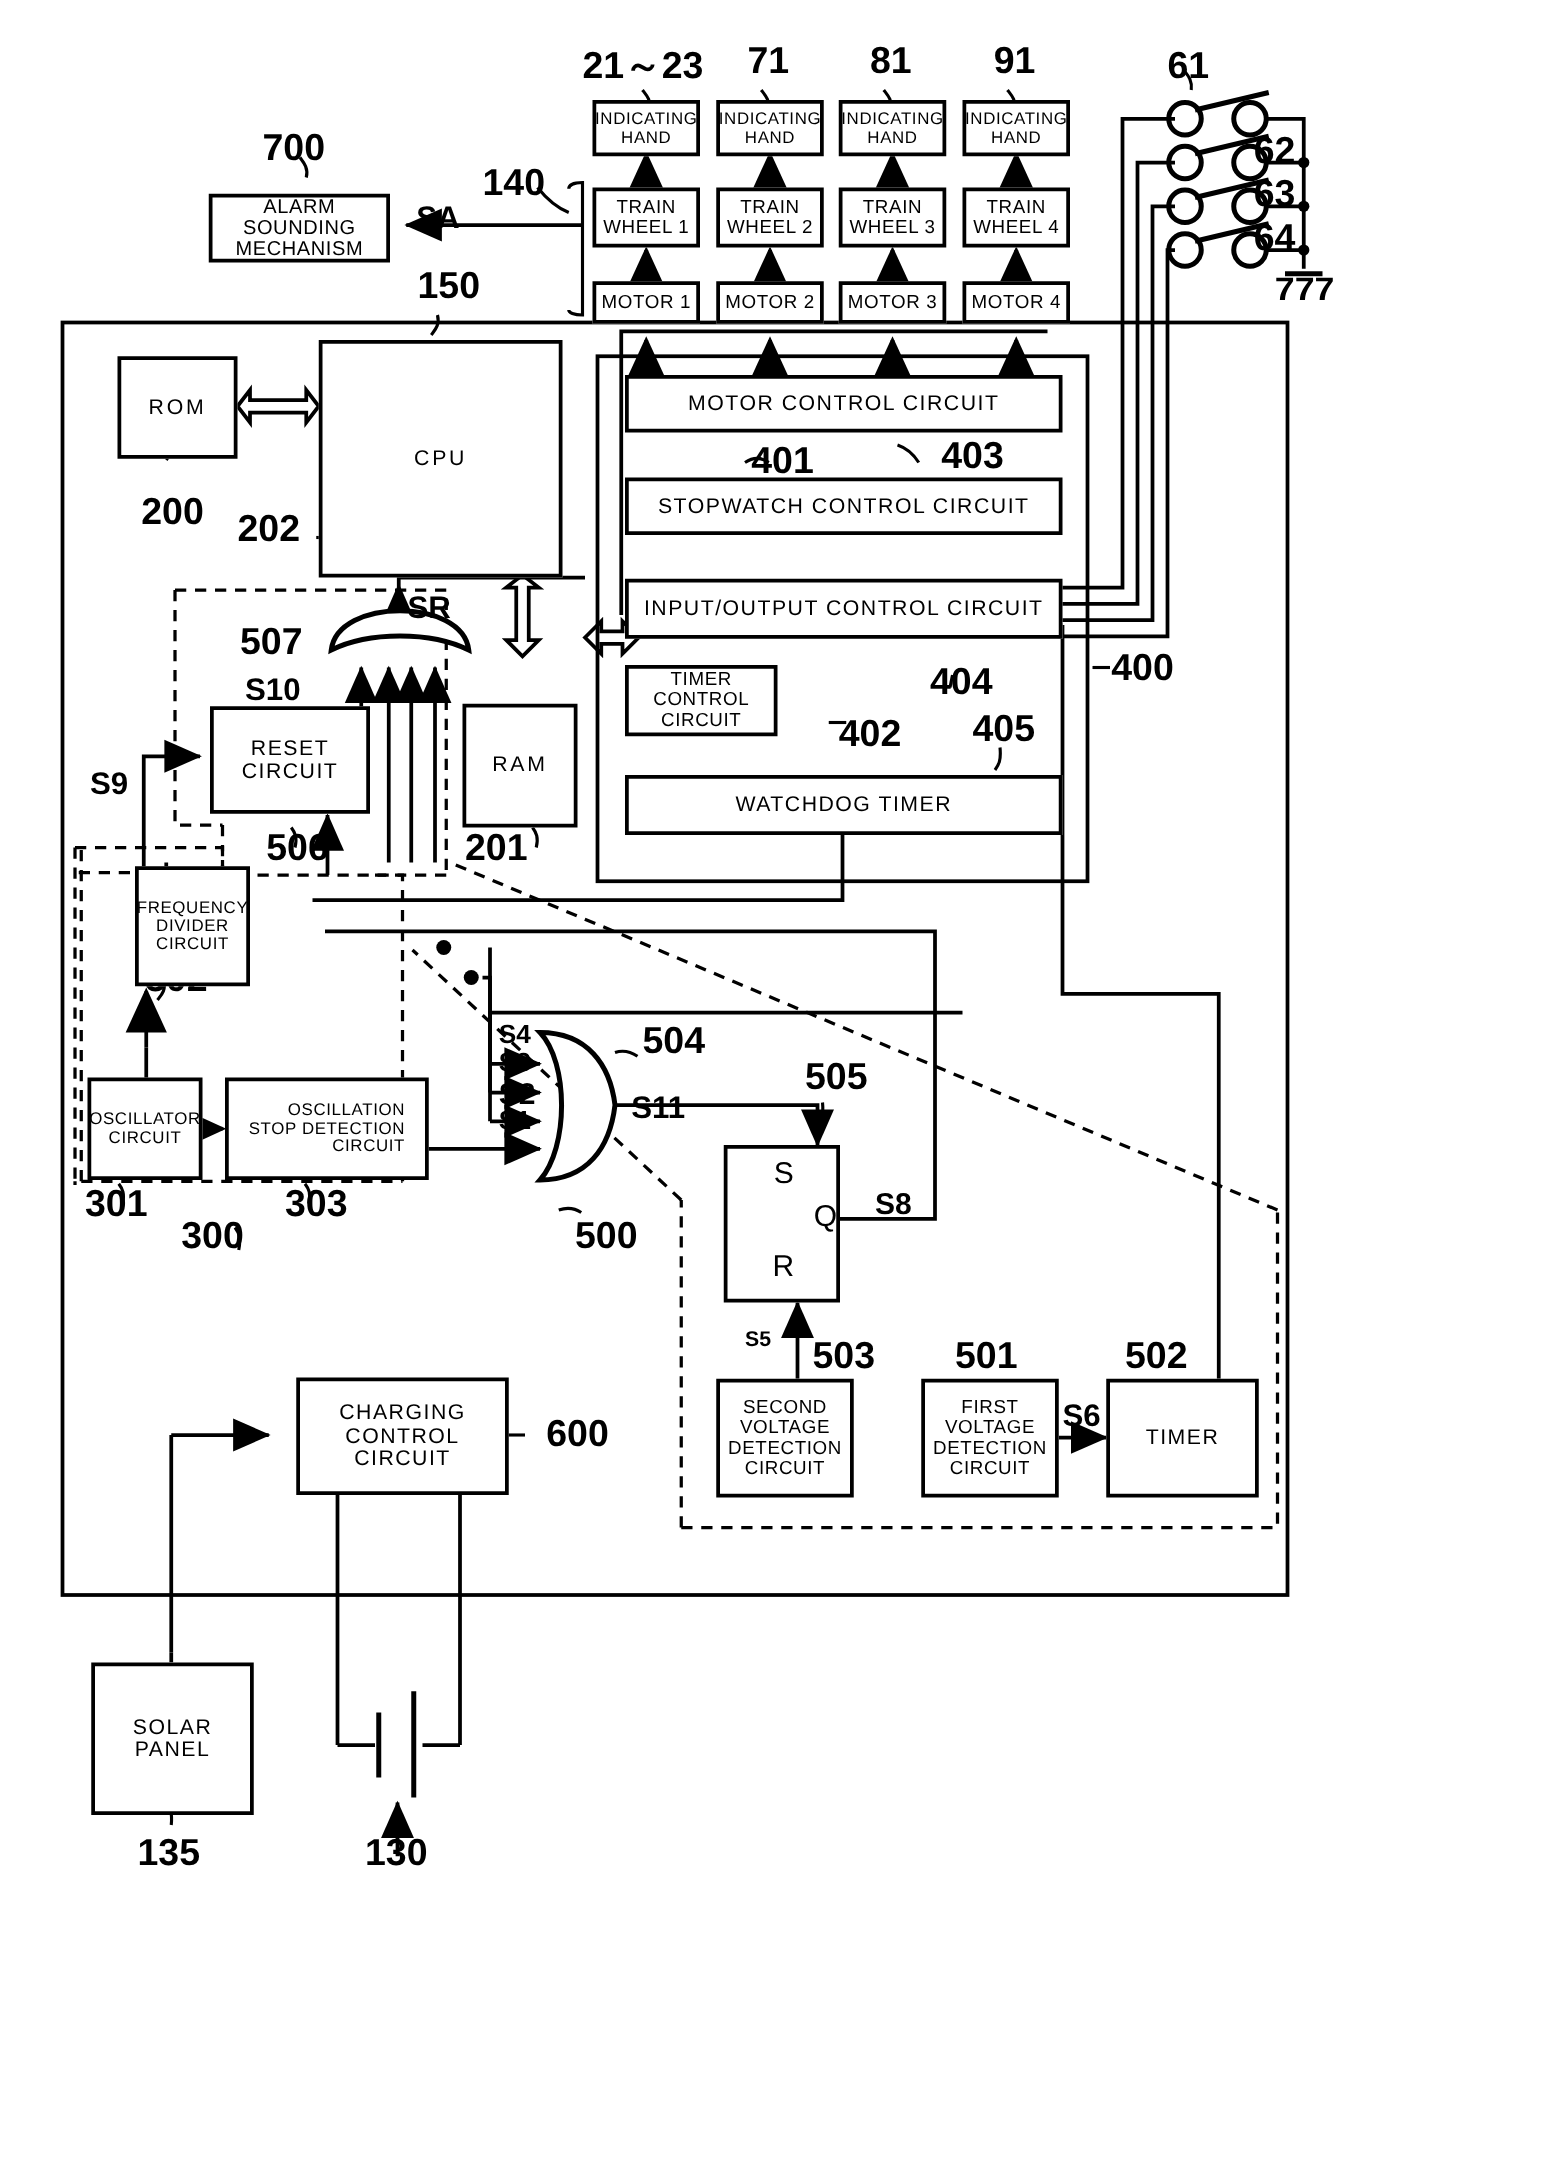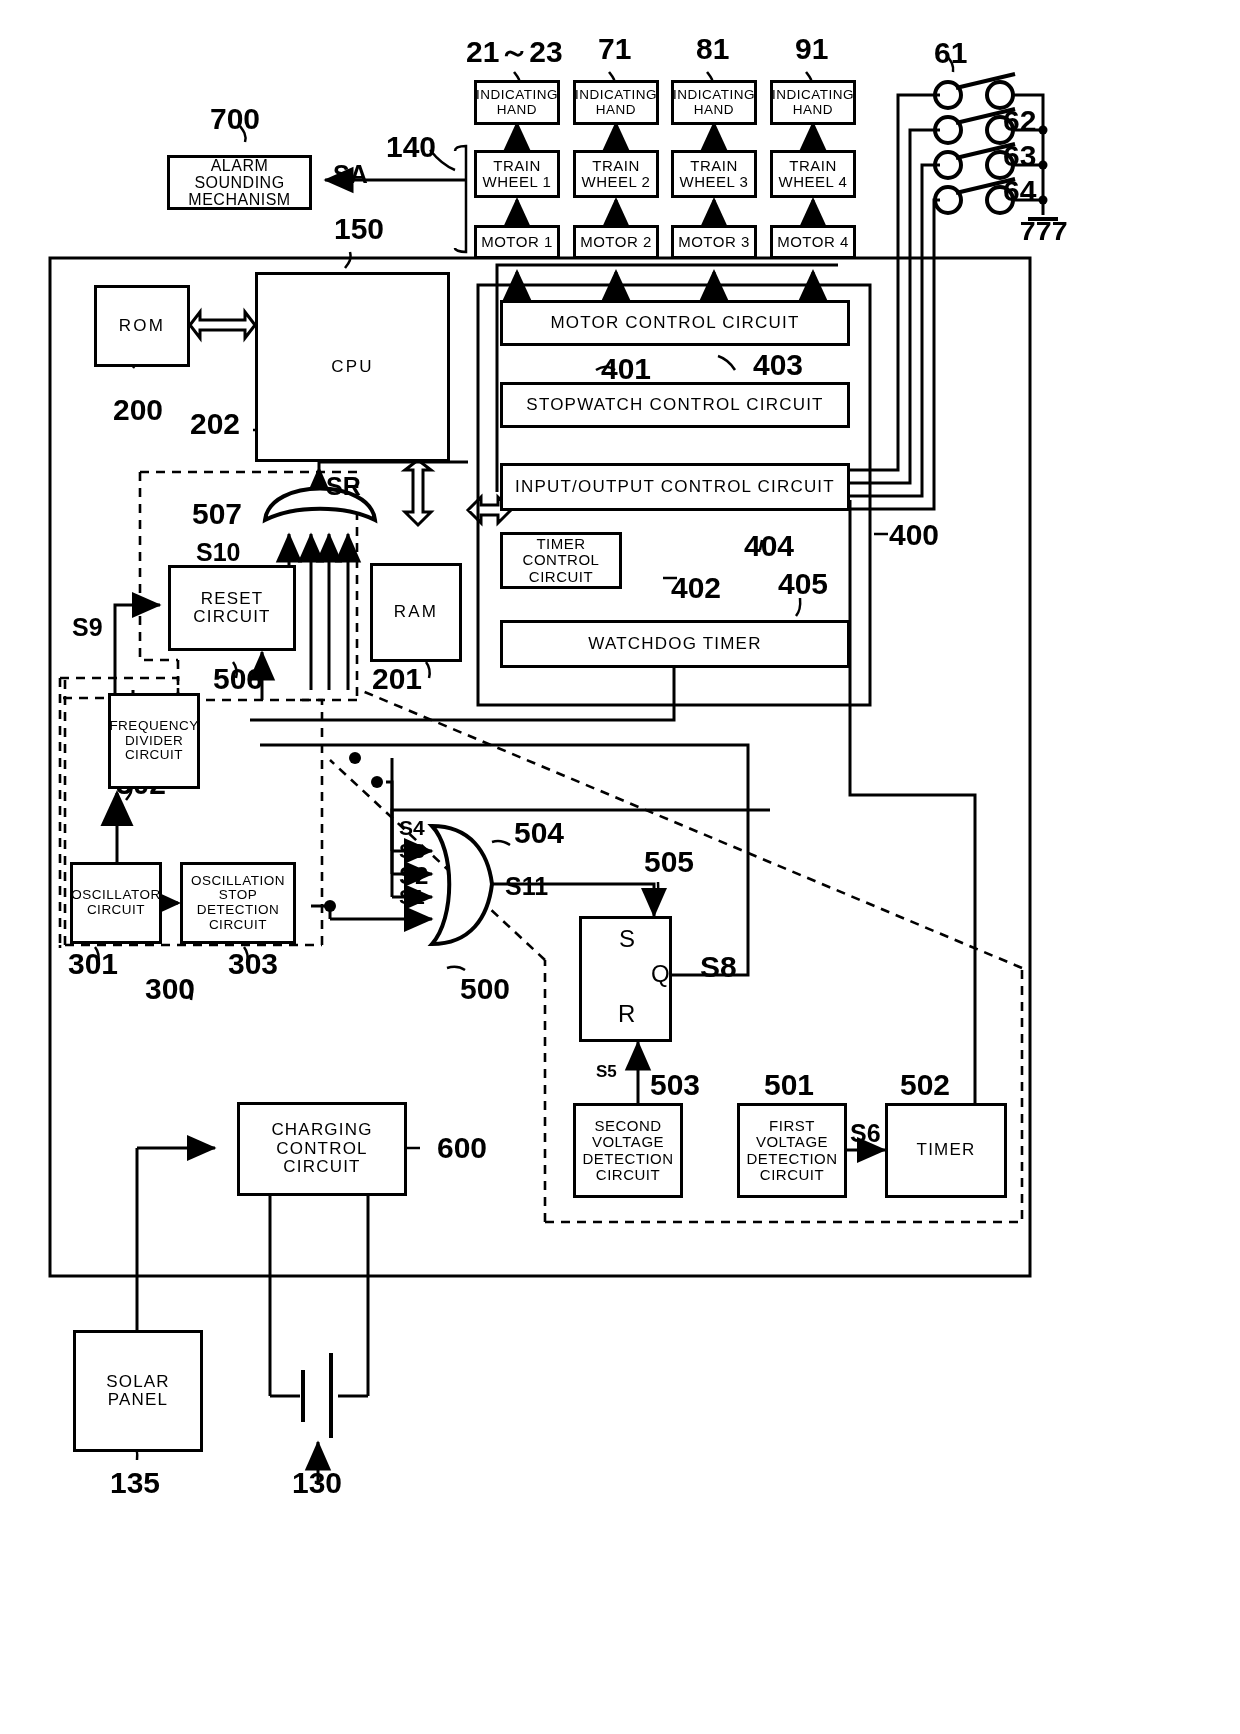--- a/index.html
+++ b/index.html
@@ -270,21 +270,21 @@
 
 <div class="lbl sig" style="left:333px;top:160px;font-size:25px;">SA</div>
 <div class="lbl sig" style="left:326px;top:472px;font-size:25px;">SR</div>
 <div class="lbl sig" style="left:196px;top:538px;font-size:25px;">S10</div>
 <div class="lbl sig" style="left:72px;top:613px;font-size:25px;">S9</div>
 <div class="lbl sig" style="left:399px;top:816px;font-size:21px;">S4</div>
 <div class="lbl sig" style="left:399px;top:839px;font-size:21px;">S3</div>
 <div class="lbl sig" style="left:399px;top:862px;font-size:24px;">S2</div>
 <div class="lbl sig" style="left:399px;top:885px;font-size:21px;">S1</div>
 <div class="lbl sig" style="left:505px;top:872px;font-size:25px;">S11</div>
-<div class="lbl sig" style="left:700px;top:950px;font-size:30px;">S8</div>
+<div class="lbl sig" style="left:700px;top:950px;font-size:24px;">S8</div>
 <div class="lbl sig" style="left:596px;top:1062px;font-size:17px;">S5</div>
 <div class="lbl sig" style="left:850px;top:1119px;font-size:25px;">S6</div>
 
 <div class="bx t13" style="left:474px;top:80px;width:86px;height:45px;">
   <span style="white-space:pre-line">INDICATING
 HAND</span>
 </div>
 <div class="bx t13" style="left:573px;top:80px;width:86px;height:45px;">
   <span style="white-space:pre-line">INDICATING
 HAND</span>
@@ -350,21 +350,21 @@
 
 <div class="bx t13" style="left:70px;top:693px;width:92px;height:96px;margin-left:38px;">
   <span style="white-space:pre-line">FREQUENCY
 DIVIDER
 CIRCUIT</span>
 </div>
 <div class="bx t13" style="left:70px;top:862px;width:92px;height:82px;">
   <span style="white-space:pre-line">OSCILLATOR
 CIRCUIT</span>
 </div>
-<div class="bx t13" style="left:180px;top:862px;width:116px;height:82px;">
+<div class="bx t13" style="left:180px;top:862px;width:163px;height:82px;text-align:right;">
   <span style="white-space:pre-line">OSCILLATION
 STOP DETECTION
 CIRCUIT</span>
 </div>
 
 <div class="bx t17 sp2" style="left:500px;top:300px;width:350px;height:46px;">
   <span>MOTOR CONTROL CIRCUIT</span>
 </div>
 <div class="bx t17 sp2" style="left:500px;top:382px;width:350px;height:46px;">
   <span>STOPWATCH CONTROL CIRCUIT</span>

